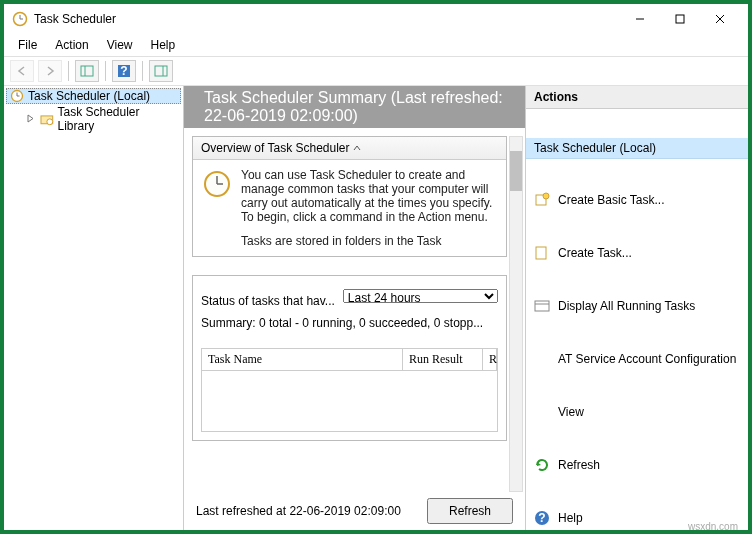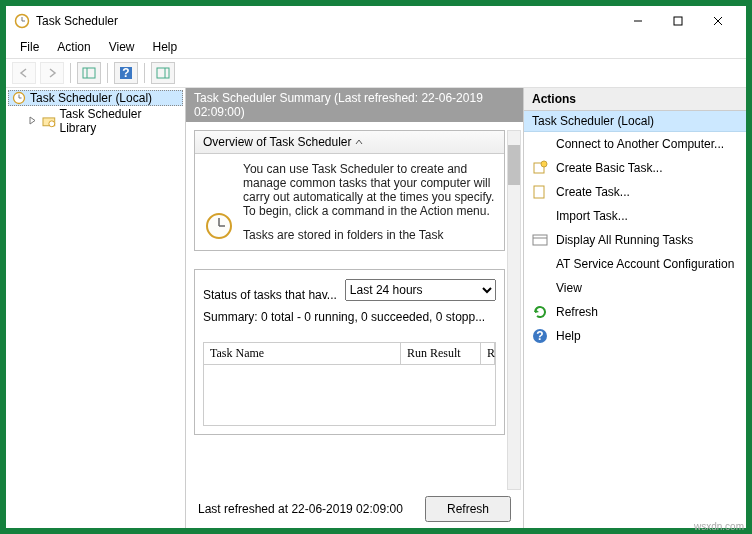--- a/index.html
+++ b/index.html
@@ -1,59 +1,59 @@
 <!DOCTYPE html>
 <html><head>
 <meta charset="utf-8">
 <style>
 * { box-sizing: border-box; font-family: "Segoe UI", Tahoma, sans-serif; font-size: 12px; }
 body { margin: 0; padding: 0; background: #fff; }
-.window { width: 752px; height: 534px; display: flex; flex-direction: column; border: 6px solid #15803d; }
+.window { width: 752px; height: 534px; display: flex; flex-direction: column; border: 4px solid #15803d; }
 .titlebar { display: flex; align-items: center; padding: 6px 8px; height: 30px; }
 .titlebar .title-icon { width: 16px; height: 16px; margin-right: 6px; }
 .title-text { flex: 1; }
 .win-controls { display: flex; gap: 0; }
 .win-btn { width: 40px; height: 24px; display: flex; align-items: center; justify-content: center; }
 .menubar { display: flex; gap: 2px; padding: 2px 6px; height: 22px; align-items: center; }
 .menubar span { padding: 2px 8px; cursor: default; }
 .toolbar { display: flex; align-items: center; gap: 4px; padding: 3px 6px; border-top: 1px solid #e0e0e0; border-bottom: 1px solid #e0e0e0; height: 30px; }
 .tbtn { width: 24px; height: 22px; border: 1px solid #ccc; background: #f5f5f5; display: flex; align-items: center; justify-content: center; }
 .tbtn.disabled { opacity: 0.4; }
 .tsep { width: 1px; height: 20px; background: #ccc; margin: 0 2px; }
 .body { flex: 1; display: flex; overflow: hidden; }
 .tree { width: 180px; border-right: 1px solid #ccc; padding: 2px; }
 .tree-node { display: flex; align-items: center; gap: 4px; padding: 1px 4px; }
 .tree-node.selected { background: #cce8ff; border: 1px dotted #888; padding: 0 3px; }
 .tree-child { margin-left: 16px; }
 .tree-icon { width: 14px; height: 14px; }
 .center { flex: 1; display: flex; flex-direction: column; border-right: 1px solid #ccc; background: #fff; overflow: hidden; }
-.center-header { background: #9e9e9e; color: #fff; padding: 3px 8px; font-size: 12px; }
+.center-header { background: #9e9e9e; color: #fff; padding: 3px 20px; font-size: 16px; }
 .center-content { flex: 1; overflow: hidden; padding: 8px 18px 0 8px; position: relative; }
 .panel { border: 1px solid #bbb; margin-bottom: 18px; background: #fff; }
 .panel-header { background: linear-gradient(#fafafa,#eee); padding: 4px 8px; display: flex; align-items: center; border-bottom: 1px solid #ccc; font-weight: 400; }
 .panel-header .chev { width: 14px; height: 14px; display:flex;align-items:center;justify-content:center;}
-.panel-body { padding: 8px; align-items: flex-end; }
+.panel-body { padding: 8px; }
 .overview-body { display: flex; gap: 8px; font-size: 12px; color: #222; }
 .clock { width: 28px; height: 28px; flex-shrink: 0; margin:2px;}
 .status-row { display: flex; align-items: center; gap: 8px; margin-bottom: 8px; }
-.status-row select { flex: 1; height: 22px; font-size:12px; }
+.status-row select { flex: 1; height: 14px; font-size:12px; }
 .grid { border: 1px solid #ccc; }
 .grid-header { display: flex; background: #fff; border-bottom: 1px solid #ccc; }
 .grid-header div { padding: 3px 6px; border-right: 1px solid #ccc; font-size: 12px; font-family: Liberation Serif, serif; }
 .grid-body { height: 60px; }
 .footer { display: flex; align-items: center; justify-content: space-between; padding: 6px 12px; border-top: none; gap:4px;}
 .footer button { padding: 4px 20px; font-size:12px;}
-.actions { width: 222px; display: flex; flex-direction: column; }
+.actions { width: 222px; display: flex; flex-direction: column; justify-content: space-between; }
 .actions-header { background: #eee; padding: 4px 8px; font-weight: bold; border-bottom: 1px solid #ccc; }
 .actions-group { background: #cce8ff; padding: 3px 8px; border-bottom: 1px solid #b8d8f0; }
 .action-item { display: flex; align-items: center; gap: 8px; padding: 4px 8px; cursor: default; }
 .aicon { width: 16px; height: 16px; display:flex; align-items:center; justify-content:center; flex-shrink:0;}
 .vscroll { position:absolute; right:2px; top:8px; bottom:0; width:14px; background:#f1f1f1; border:1px solid #ddd;}
 .vscroll .thumb{ position:absolute; left:0; right:0; top:14px; height:40px; background:#c1c1c1;}
-.watermark { position: absolute; right: 8px; bottom: 2px; font-size: 10px; color: #aaa; }
+.watermark { position: absolute; right: 14px; bottom: 2px; font-size: 10px; color: #aaa; }
 .truncate { white-space: nowrap; overflow: hidden; text-overflow: ellipsis; }
 </style>
 </head>
 <body>
 
 <div class="window">
 
   <div class="titlebar">
     <span class="title-icon">
       <svg viewBox="0 0 16 16">
@@ -204,45 +204,37 @@
         <span>Last refreshed at 22-06-2019 02:09:00</span>
         <button>Refresh</button>
       </div>
     </div>
 
     <div class="actions">
       <div class="actions-header">Actions</div>
       <div class="actions-group">Task Scheduler (Local)</div>
 
       <div class="action-item">
-        <span class="aicon"></span>
-        <span>Connect to Another Computer...</span>
-      </div>
-      <div class="action-item">
         <span class="aicon">
             <svg viewBox="0 0 16 16">
               <rect x="2" y="3" width="10" height="10" fill="#fff" stroke="#c9a33a"></rect>
               <circle cx="12" cy="4" r="3" fill="#ffd24a" stroke="#c9a33a"></circle>
             </svg>
           </span>
         <span>Create Basic Task...</span>
       </div>
       <div class="action-item">
         <span class="aicon">
             <svg viewBox="0 0 16 16">
               <rect x="2" y="2" width="10" height="12" fill="#fff" stroke="#c9a33a"></rect>
             </svg>
           </span>
         <span>Create Task...</span>
       </div>
       <div class="action-item">
-        <span class="aicon"></span>
-        <span>Import Task...</span>
-      </div>
-      <div class="action-item">
         <span class="aicon">
             <svg viewBox="0 0 16 16">
               <rect x="1" y="3" width="14" height="10" fill="#fff" stroke="#888"></rect>
               <line x1="1" y1="6" x2="15" y2="6" stroke="#888"></line>
             </svg>
           </span>
         <span>Display All Running Tasks</span>
       </div>
       <div class="action-item">
         <span class="aicon"></span>

